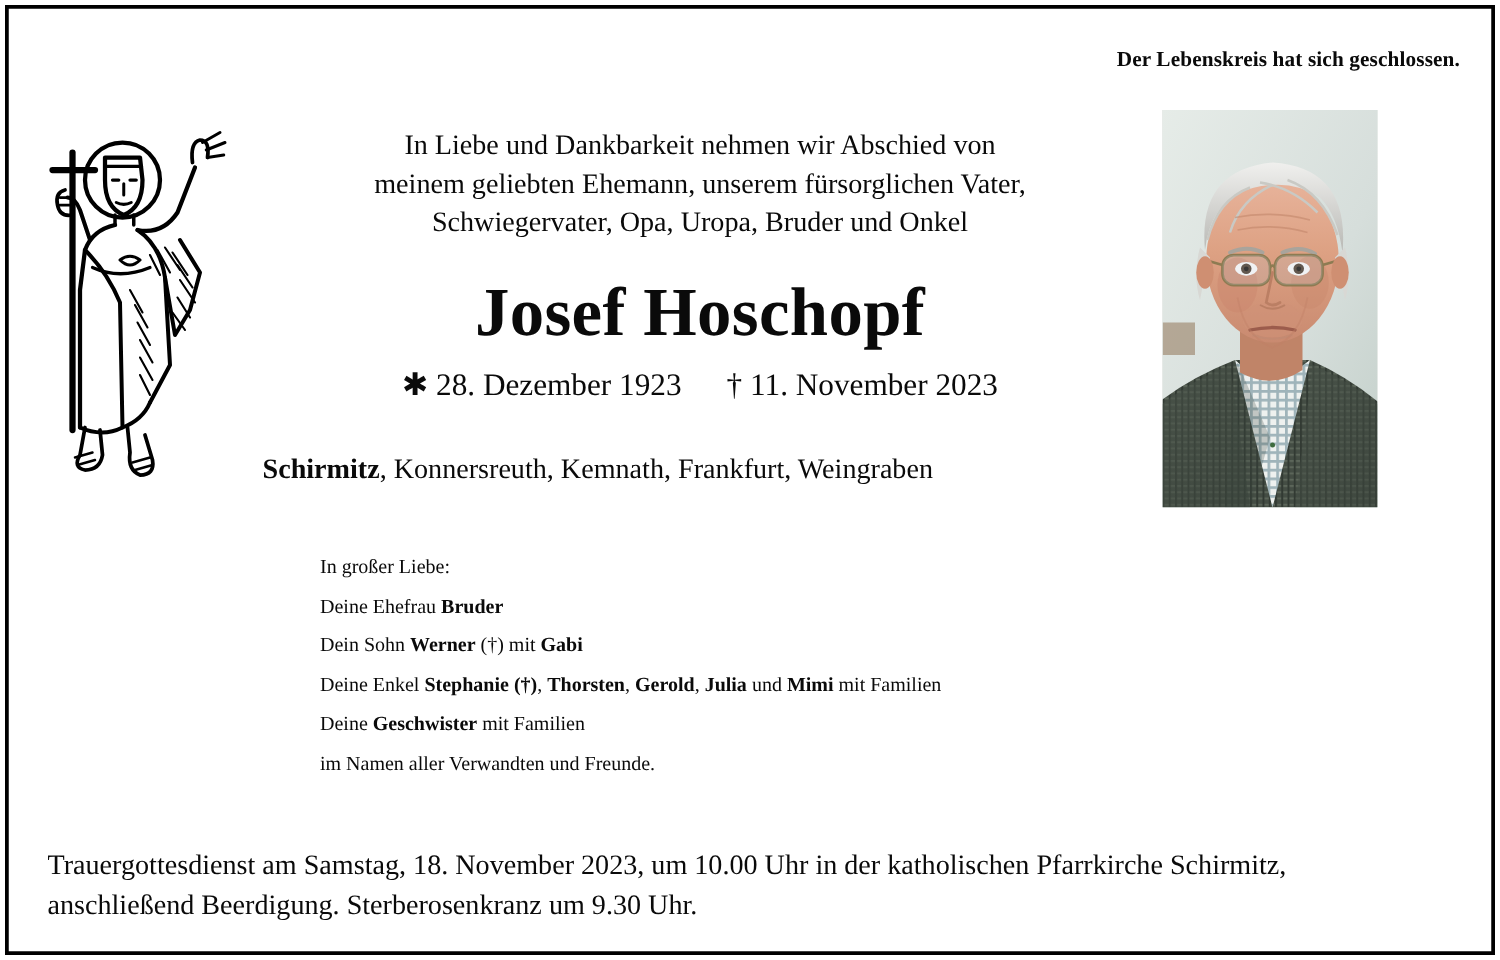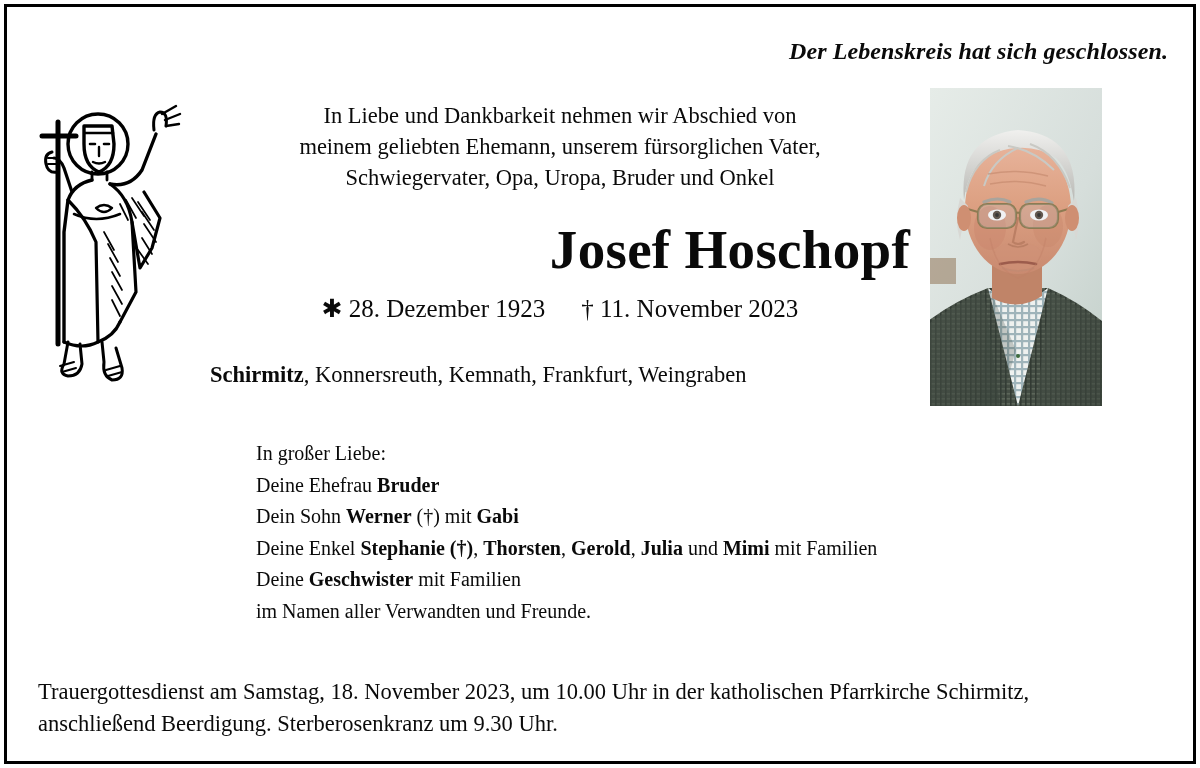--- a/index.html
+++ b/index.html
@@ -33,23 +33,22 @@
     border: 3px solid #000000;
     box-sizing: border-box;
     pointer-events: none;
   }
 
   
   .motto {
     position: absolute;
     top: 38px;
     right: 32px;
-    font-style: italic;
     font-weight: bold;
-    font-size: 24px;
+    font-size: 17px;
     letter-spacing: 0.1px;
     white-space: nowrap;
   }
 
   
   .christ-figure {
     position: absolute;
     left: 24px;
     top: 92px;
     width: 170px;
@@ -81,21 +80,21 @@
     font-family: Liberation Serif, serif;
   }
   .intro div { white-space: nowrap; }
 
   
   .deceased-name {
     position: absolute;
     left: 210px;
     top: 218px;
     width: 700px;
-    text-align: right;
+    text-align: center;
     font-size: 55px;
     font-weight: bold;
     line-height: 64px;
     letter-spacing: 0.3px;
   }
 
   
   .life-dates {
     position: absolute;
     left: 210px;
@@ -120,21 +119,21 @@
     white-space: nowrap;
   }
   .places b { font-weight: bold; }
 
   
   .mourners {
     position: absolute;
     left: 256px;
     top: 438px;
     width: 830px;
-    font-size: 20px;
+    font-size: 16px;
     line-height: 31.5px;
   }
   .mourners .m-line { white-space: nowrap; }
   .mourners b { font-weight: bold; }
 
   
   .service {
     position: absolute;
     left: 38px;
     top: 676px;

